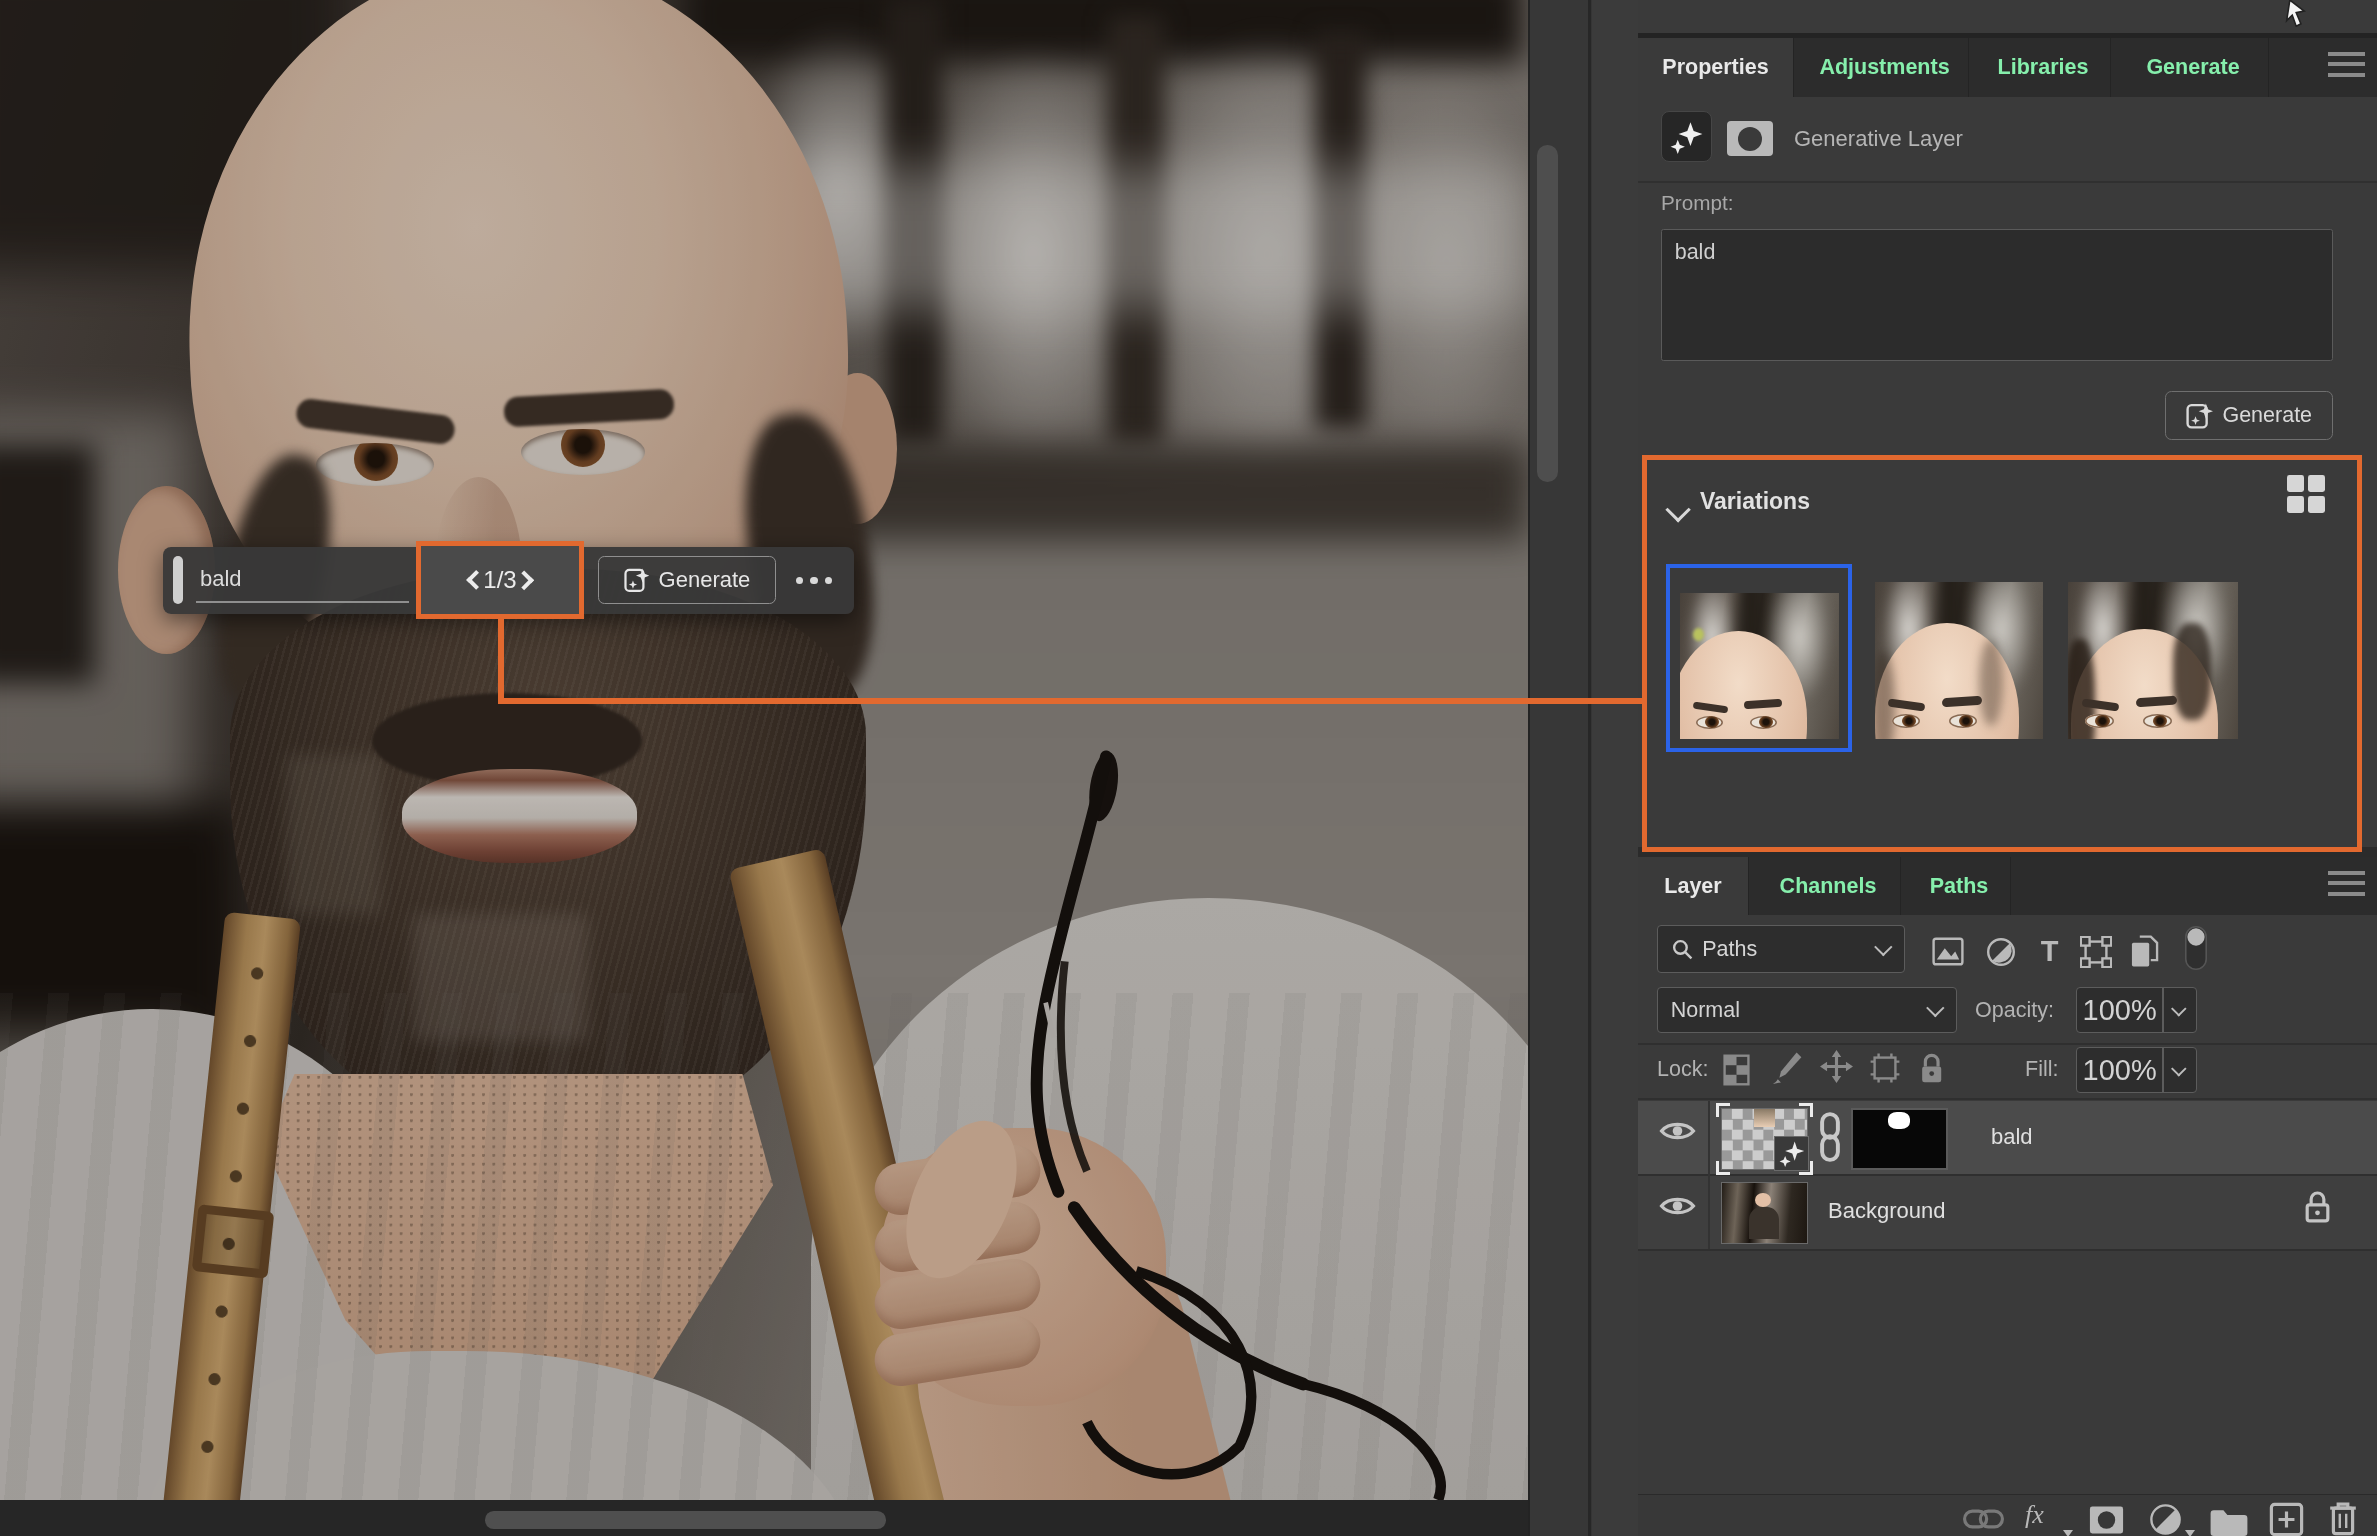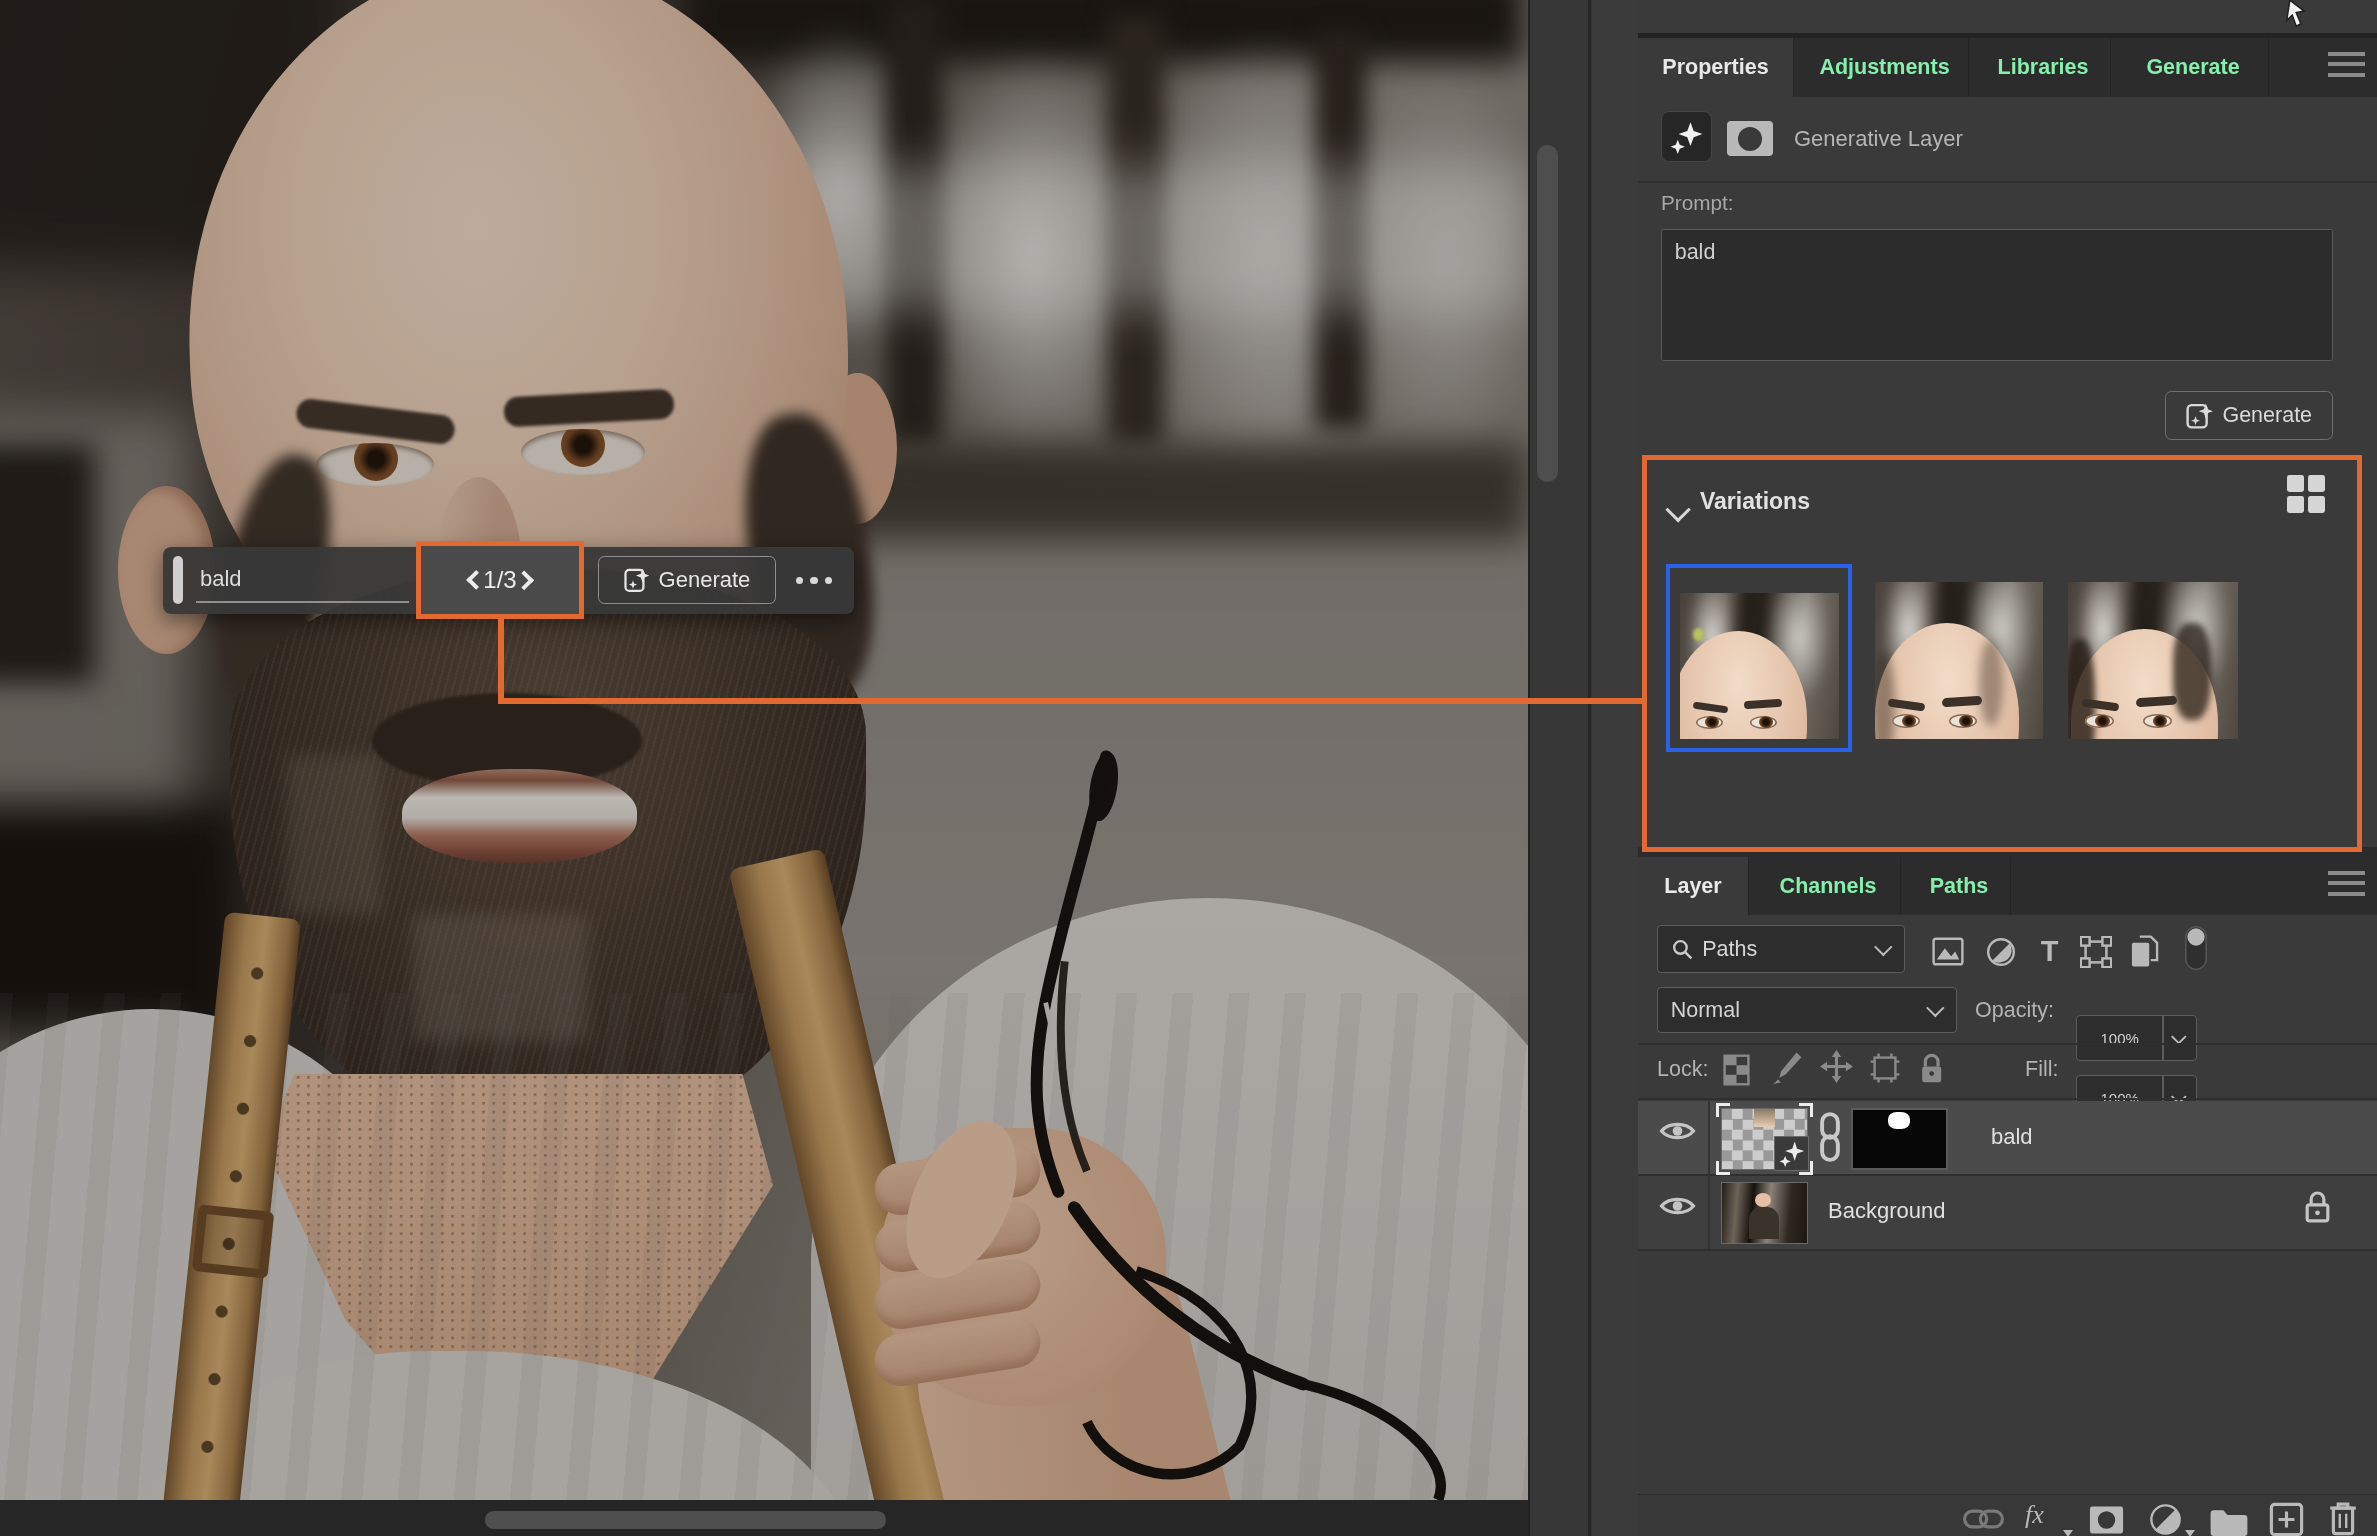--- a/index.html
+++ b/index.html
@@ -129,21 +129,21 @@
   .v2 .mhairr{left:62%;top:36%;width:14%;height:56%;background:rgba(52,40,30,.4);filter:blur(4.8px);border-radius:50%;}
   .v3 .mhead{left:2%;top:30%;}
   .v3 .mhairl{left:-2%;top:36%;width:18%;height:86%;background:rgba(38,28,20,.8);filter:blur(3.2px);border-radius:40%;}
   .v3 .mhairr{left:62%;top:26%;width:22%;height:62%;background:rgba(38,28,20,.75);filter:blur(3.2px);border-radius:40%;}
 
   
   .kind-combo{left:1657px;top:925px;width:248px;height:48px;background:#2d2d2d;border:1.6px solid #5c5c5c;border-radius:4px;display:flex;align-items:center;gap:9.5px;padding:0 12.7px;color:#d6d6d6;font-size:21.5px;}
   .combo-chev{margin-left:auto;width:12.7px;height:12.7px;border-left:2.4px solid #bdbdbd;border-bottom:2.4px solid #bdbdbd;transform:rotate(-45deg) translateY(-3.2px);}
   .ficon{position:absolute;top:934px;width:37px;height:35px;display:flex;align-items:center;justify-content:center;color:#b9b9b9;}
   .blend-select{left:1657px;top:987px;width:300px;height:46px;background:#2d2d2d;border:1.6px solid #5c5c5c;border-radius:4px;display:flex;align-items:center;padding:0 12.7px;color:#d3d3d3;font-size:21.5px;}
-  .pct-box{position:absolute;width:121px;height:46px;background:#2d2d2d;border:1.6px solid #5c5c5c;border-radius:4px;display:flex;align-items:center;color:#d3d3d3;font-size:15px;margin-top:28px;}
+  .pct-box{position:absolute;width:121px;height:46px;background:#2d2d2d;border:1.6px solid #5c5c5c;border-radius:4px;display:flex;align-items:center;color:#d3d3d3;font-size:29px;}
   .pct-box .val{flex:1;text-align:center;}
   .pct-box .sep{width:1.6px;height:100%;background:#5c5c5c;}
   .pct-box .chev{width:32px;display:flex;align-items:center;justify-content:center;}
   .pct-box .chev span{width:11px;height:11px;border-left:2.4px solid #bdbdbd;border-bottom:2.4px solid #bdbdbd;transform:rotate(-45deg) translateY(-2.4px);}
   .side-label{position:absolute;color:#b3b3b3;font-size:21.5px;}
   .row-div{position:absolute;left:1638px;width:739px;height:1.6px;background:#2f2f2f;}
   .layer-row{position:absolute;left:1638px;width:739px;}
   #layer-row-1{top:1101px;height:73px;background:#4b4b4b;}
   #layer-row-2{top:1176px;height:73px;background:#3f3f3f;}
   .eye-col-div{left:1708px;top:1101px;width:1.6px;height:148px;background:#333333;}

